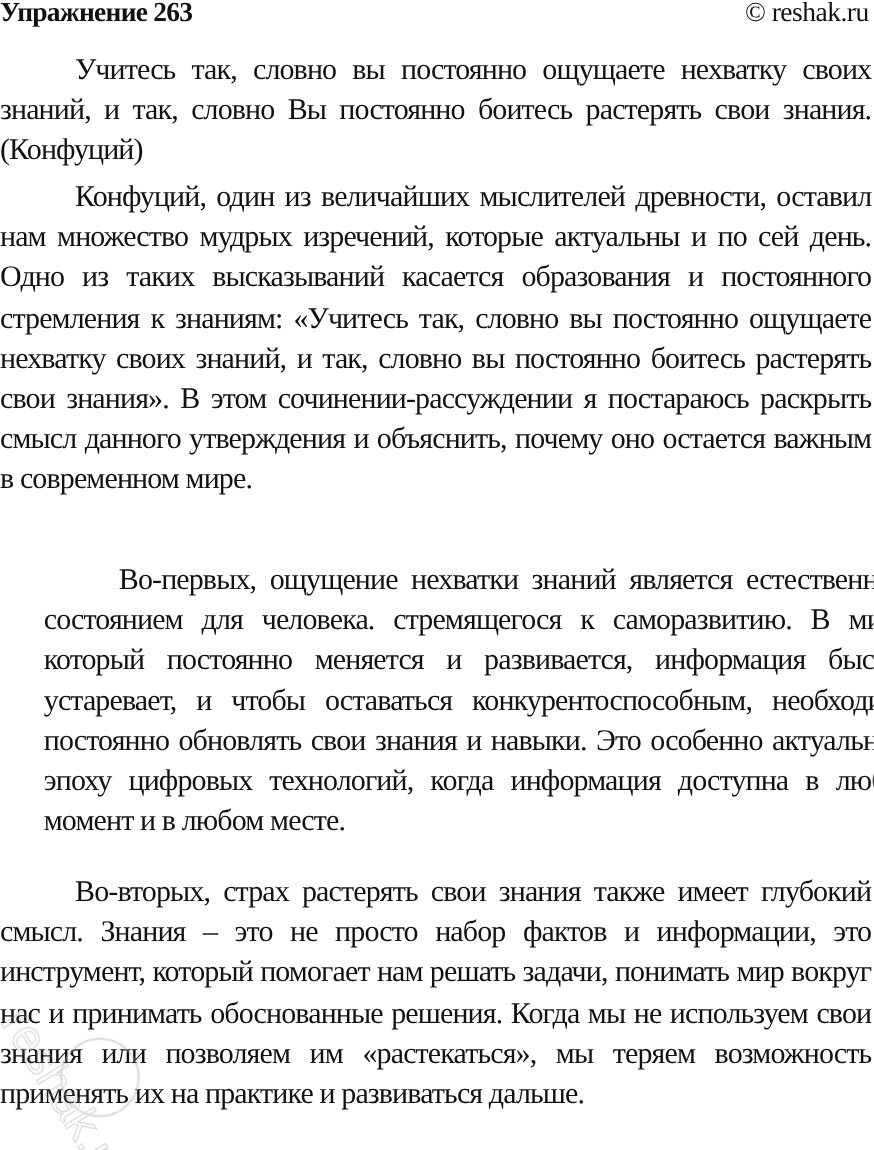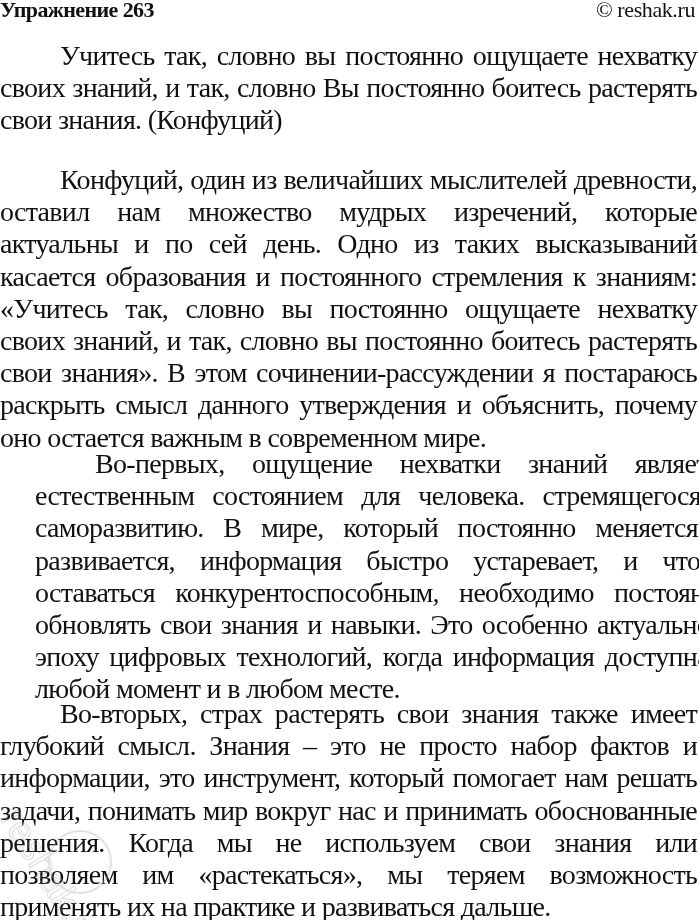--- a/index.html
+++ b/index.html
@@ -14,27 +14,27 @@
   }
   .title {
     font-weight: bold; font-size: 22px; line-height: 24px; letter-spacing: -0.6px;
     margin-left: 0; margin-top: -2px;
   }
   .site {
     font-size: 22px; line-height: 24px; margin-right: 4px; margin-top: -2px; letter-spacing: -0.4px;
   }
   .para {
     position: absolute; left: 0; width: 697px;
-    font-size: 28px; line-height: 32.2px;
+    font-size: 24px; line-height: 32.2px;
     text-align: justify; text-indent: 60px;
     letter-spacing: -0.7px; word-spacing: 0px;
     margin: 0;
   }
   #p0 { top: 40px; }
-  #p1 { top: 164px; }
+  #p1 { top: 142px; }
   #p2 { top: 448px; margin-left: 35px; }
   #p3 { top: 698px; }
   .watermark {
     position: absolute; left: 18px; top: 760px; width: 140px; height: 160px;
     pointer-events: none; opacity: 0.35;
   }
   .wm-text {
     position: absolute; left: 10px; top: 40px;
     font-family: "Liberation Sans", sans-serif; font-size: 38px;
     color: transparent; -webkit-text-stroke: 1px #999;

